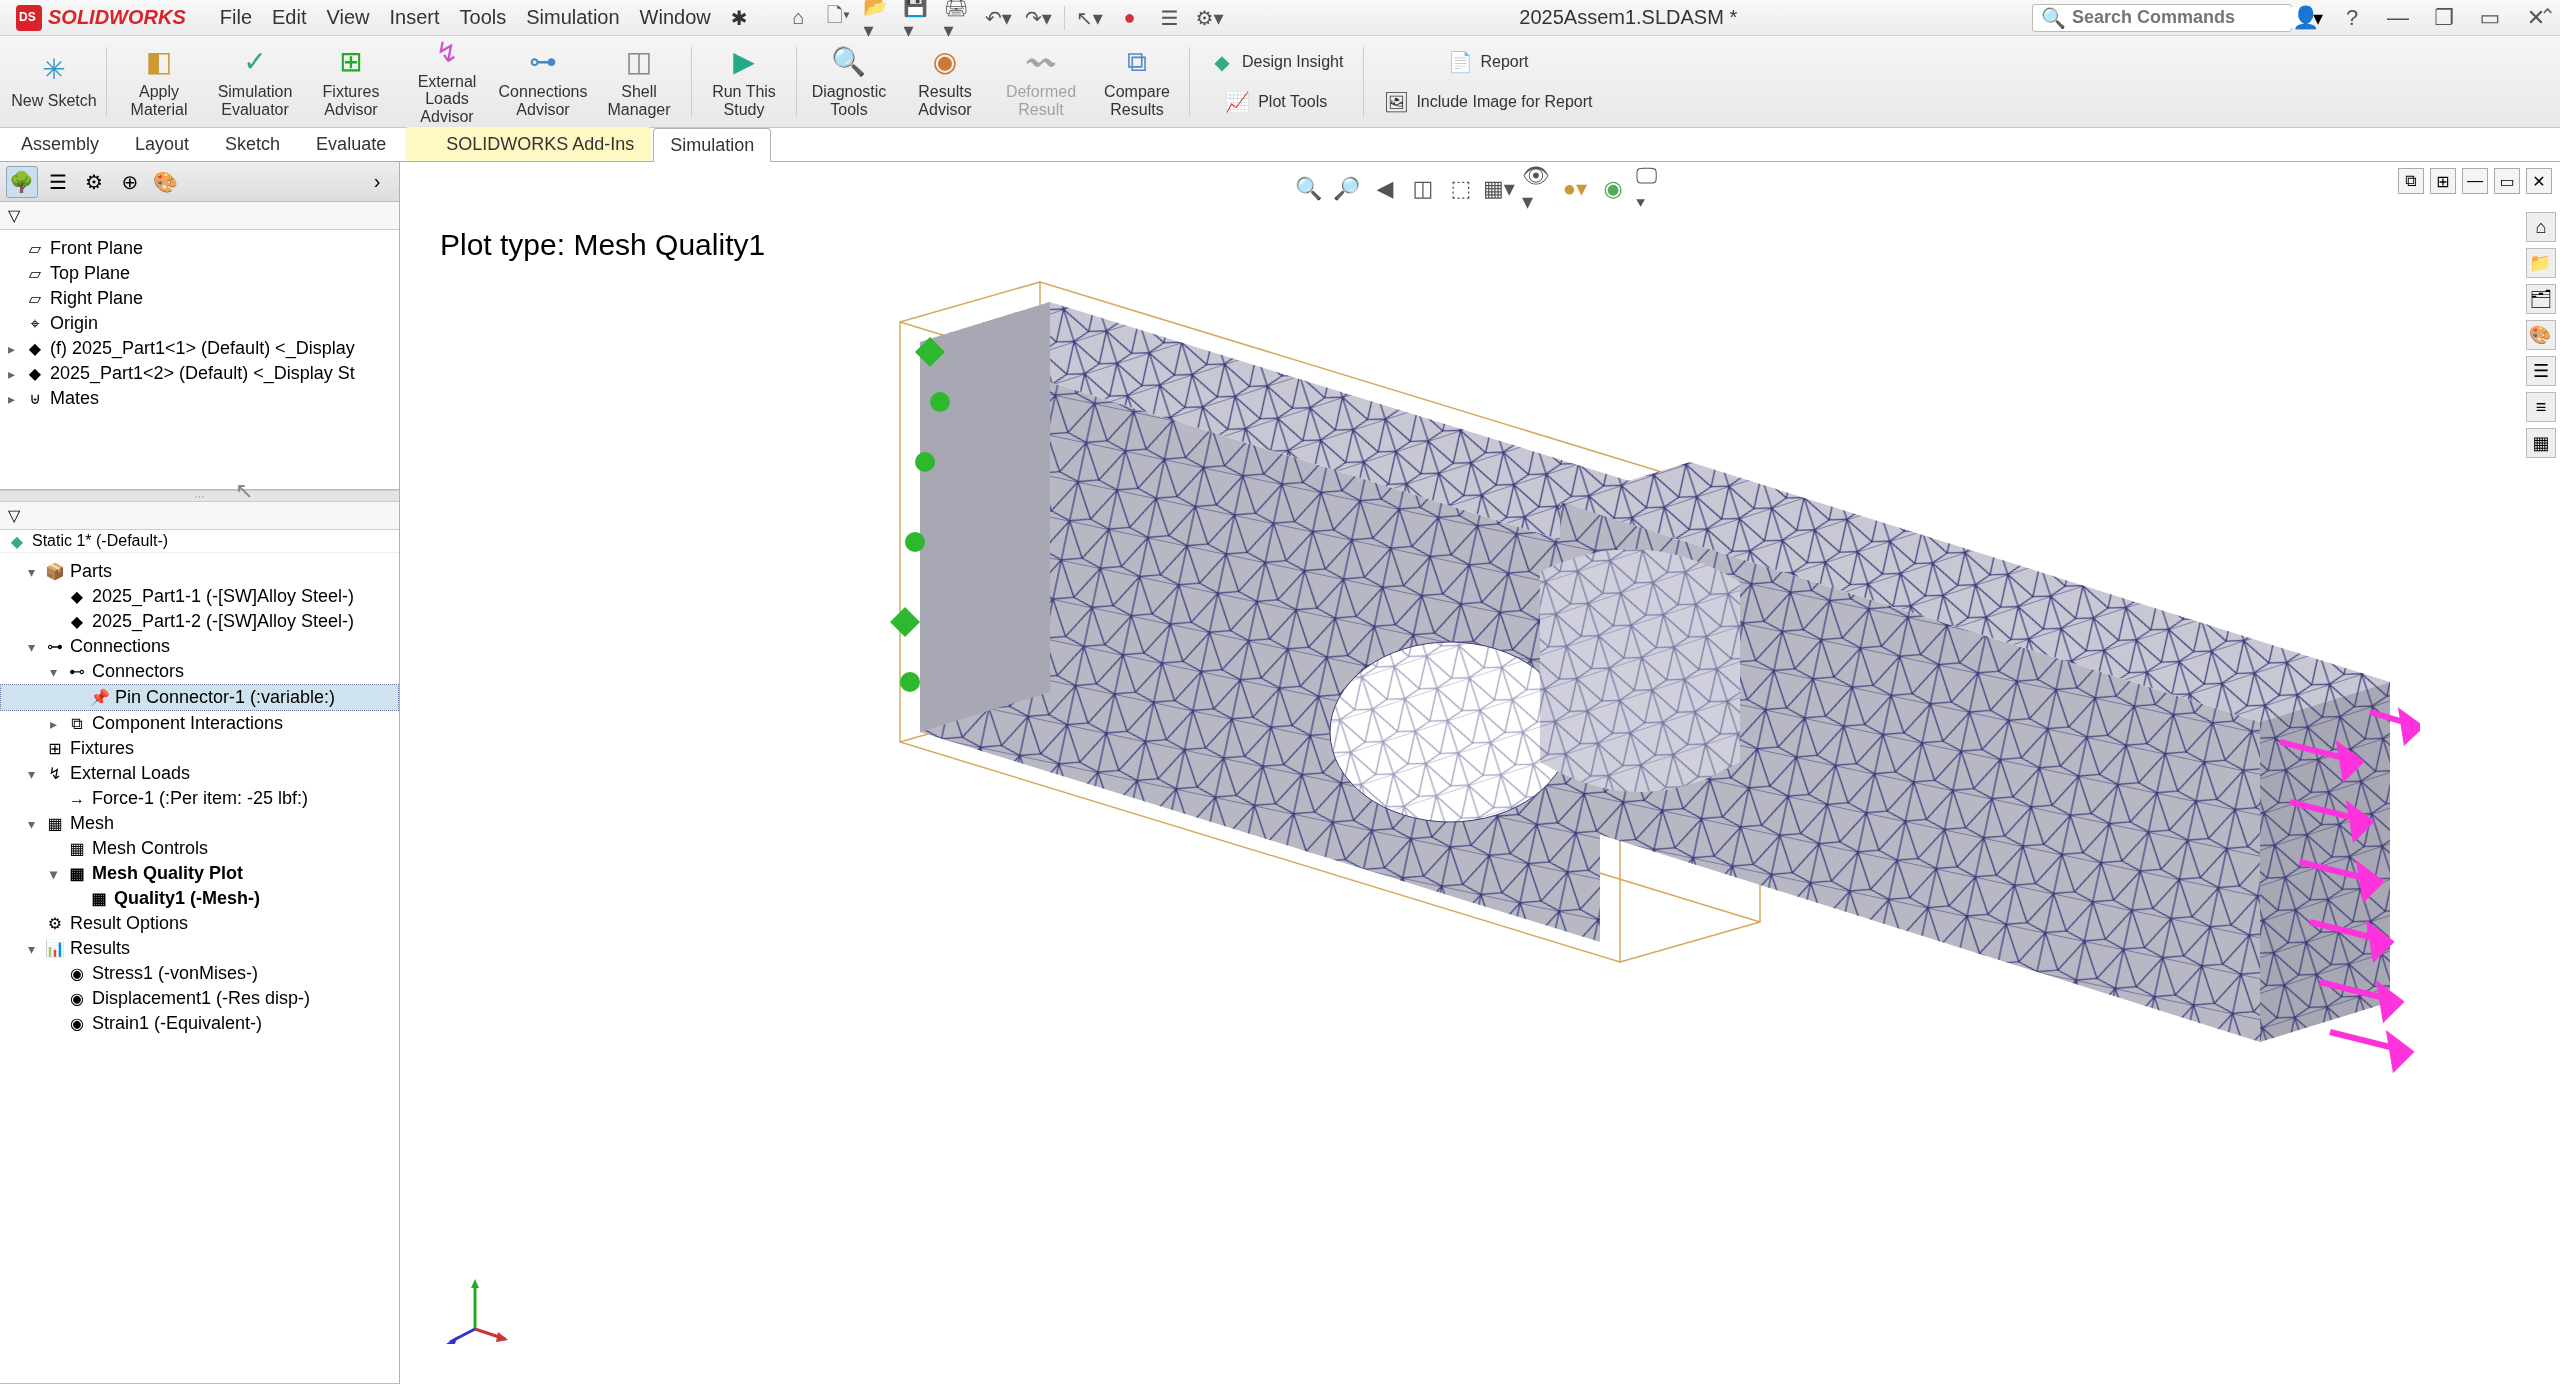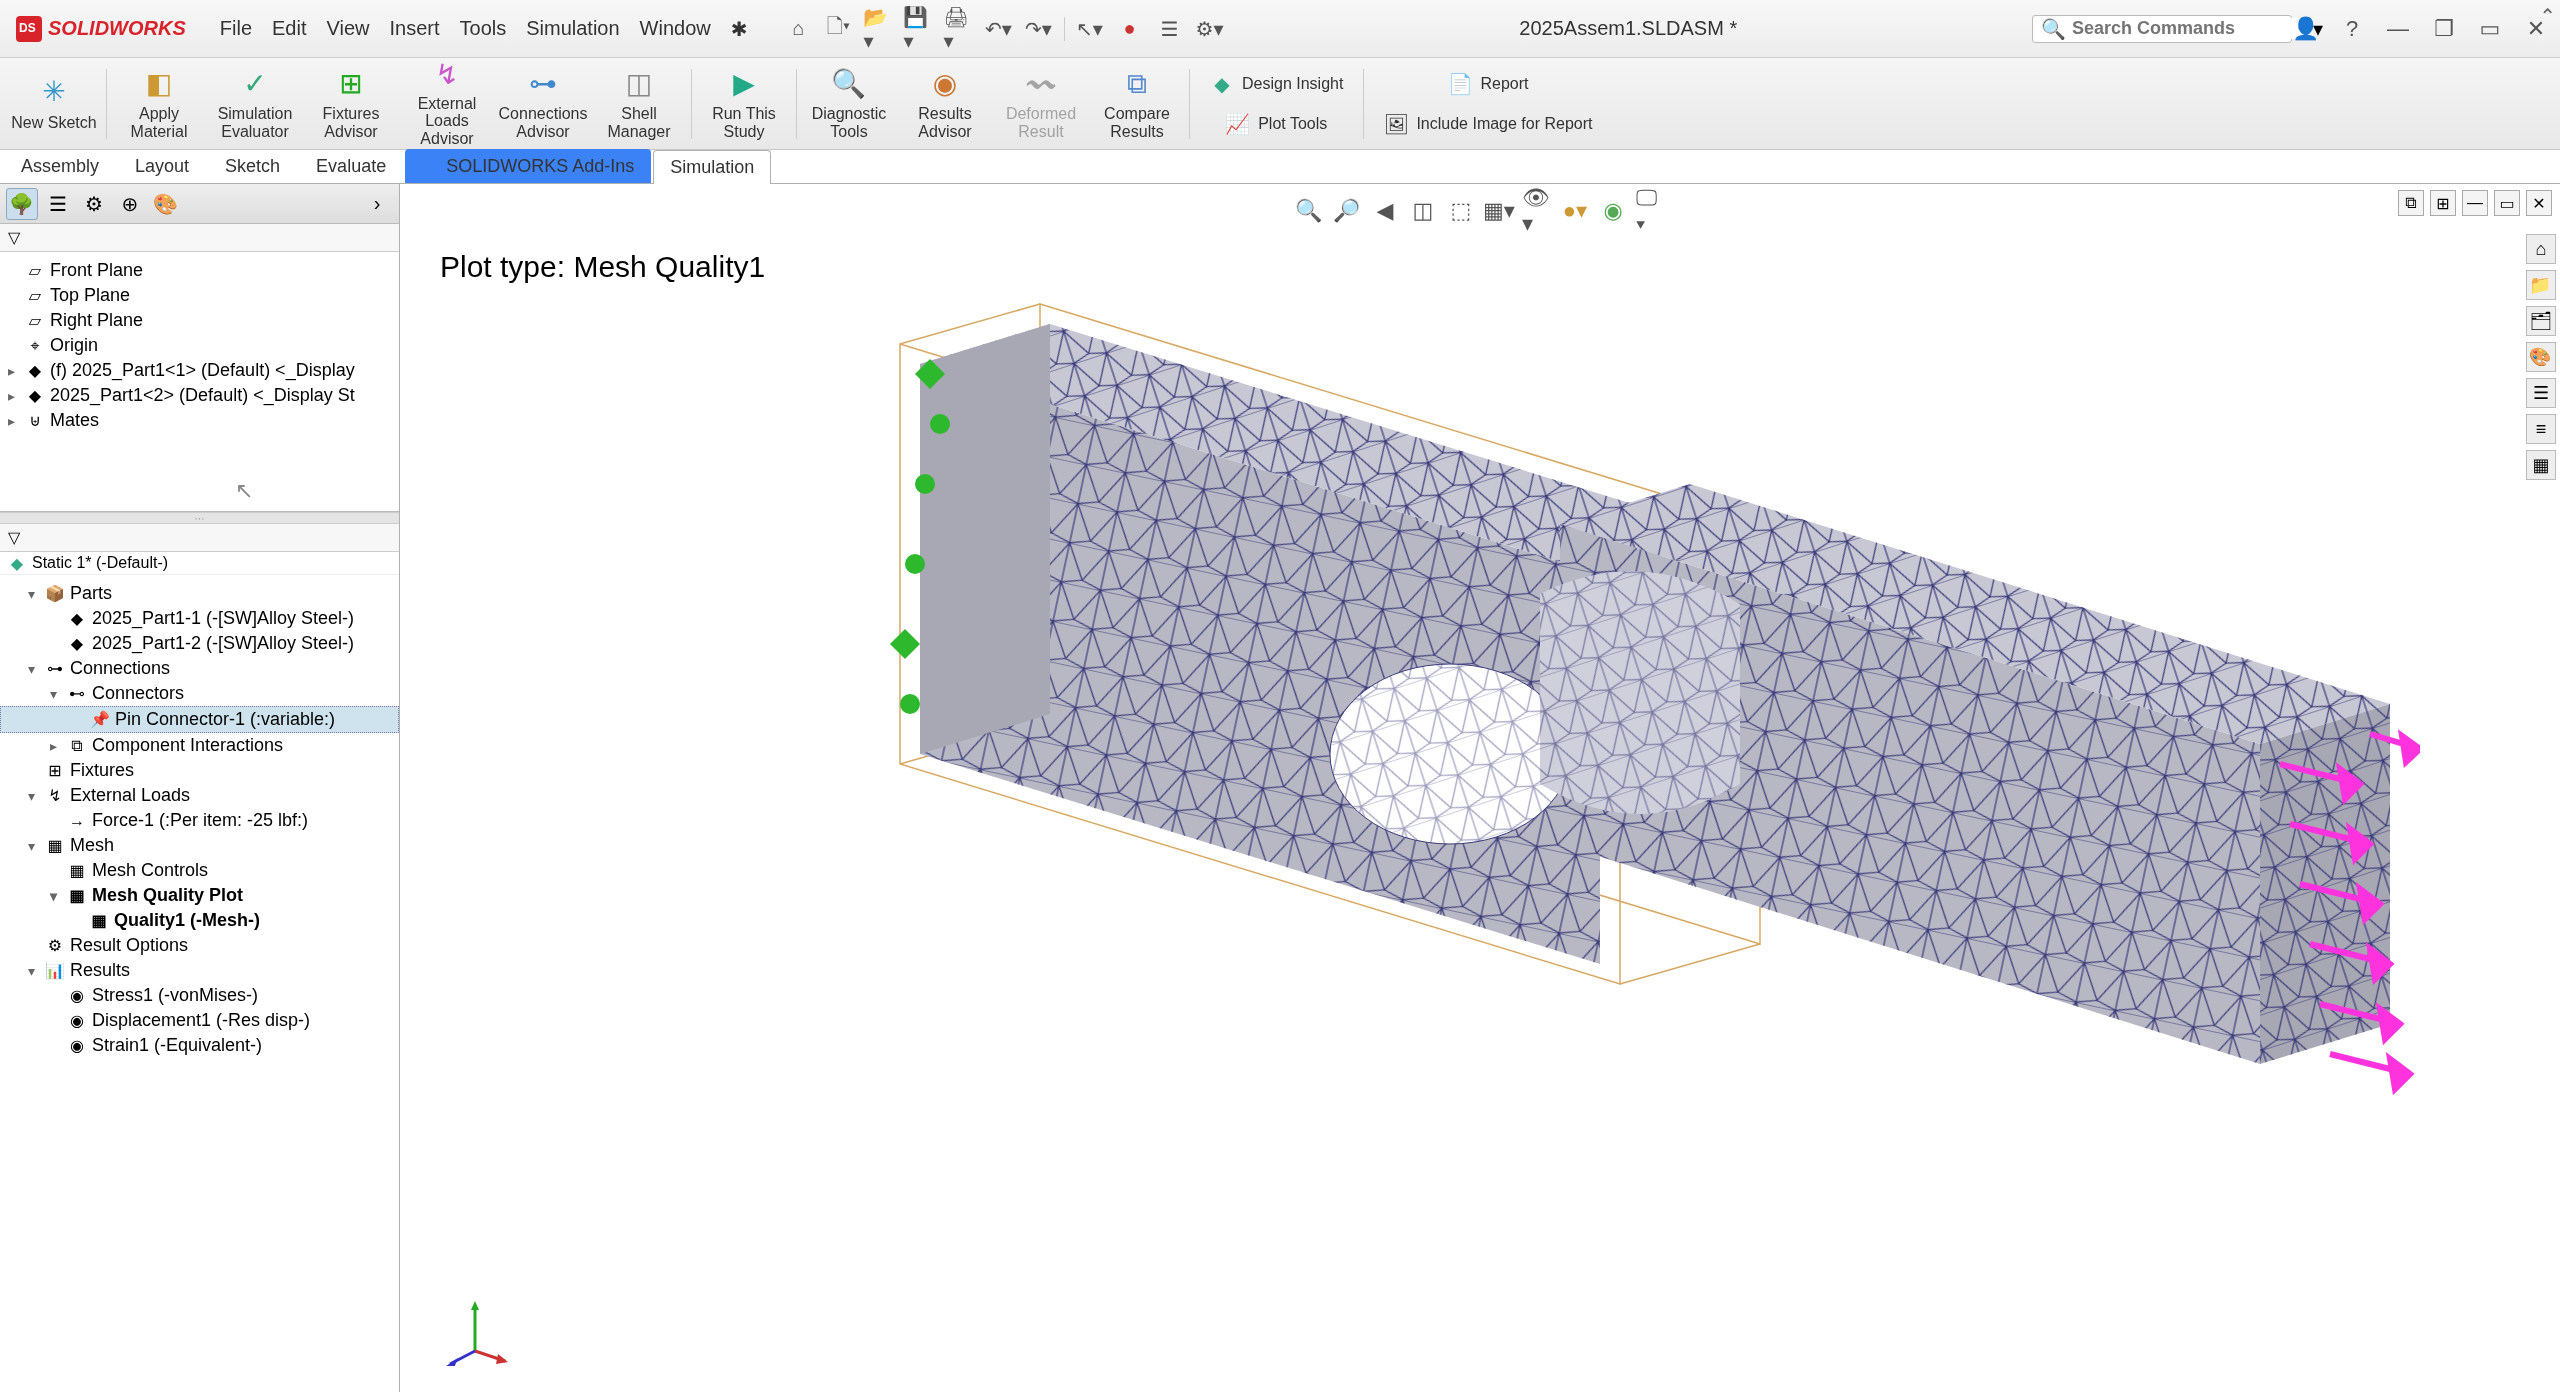--- a/index.html
+++ b/index.html
@@ -1,19 +1,19 @@
 <!DOCTYPE html>
 <html><head>
 <meta charset="utf-8">
 <style>
 * { margin: 0; padding: 0; box-sizing: border-box; font-family: "Segoe UI", Arial, sans-serif; }
 body { background: #fff; overflow: hidden; width: 2560px; height: 1392px; transform-origin: top left; }
 
 
-.title-bar { height: 58px; background: linear-gradient(#f8f8f8,#ececec); display: flex; align-items: center; border-bottom: 1px solid #d0d0d0; font-size: 20px; }
+.title-bar { height: 36px; background: linear-gradient(#f8f8f8,#ececec); display: flex; align-items: center; border-bottom: 1px solid #d0d0d0; font-size: 20px; }
 .logo { display: flex; align-items: center; gap: 6px; padding: 0 16px; color: #d8232a; font-weight: bold; font-style: italic; }
 .logo-icon { width: 26px; height: 26px; background: #d8232a; border-radius: 4px; position: relative; }
 .logo-icon::after { content: "DS"; color: #fff; font-size: 12px; position: absolute; top: 5px; left: 3px; font-style: normal; }
 .menus { display: flex; gap: 8px; color: #333; margin-left: 12px; }
 .menus span { cursor: pointer; padding: 4px 6px; }
 .quick-tools { display: flex; gap: 10px; align-items: center; margin-left: 30px; }
 .qt { width: 30px; height: 30px; display: flex; align-items: center; justify-content: center; color: #555; cursor: pointer; font-size: 20px; }
 .qt.sep { width: 1px; background: #ccc; height: 24px; }
 .doc-title { margin-left: auto; margin-right: auto; color: #333; }
 .search-box { display: flex; align-items: center; background: #fff; border: 1px solid #bbb; height: 28px; width: 260px; padding: 0 8px; border-radius: 3px; }
@@ -28,21 +28,21 @@
 .rbtn .ric { width: 34px; height: 34px; margin-bottom: 4px; display: flex; align-items: center; justify-content: center; font-size: 28px; }
 .rsep { width: 1px; height: 70px; background: #ccc; }
 .rwide { width: auto; flex-direction: row; height: 36px; padding: 0 12px; gap: 8px; }
 .rwide .ric { width: 24px; height: 24px; margin: 0; font-size: 20px; }
 .rstack { display: flex; flex-direction: column; gap: 4px; }
 
 
 .tabs { height: 34px; background: #fff; display: flex; align-items: flex-end; border-bottom: 1px solid #b0b0b0; padding-left: 4px; gap: 2px; }
 .tab { padding: 6px 16px; font-size: 18px; color: #333; cursor: pointer; border: 1px solid transparent; border-bottom: none; border-radius: 4px 4px 0 0; }
 .tab.active { background: #fff; border-color: #b0b0b0; position: relative; top: 1px; }
-.tab.highlight { background: #3b82f6; padding-left: 40px; }
+.tab.highlight { background: #fef9c3; padding-left: 40px; }
 
 
 .main { display: flex; height: calc(1392px - 44px - 92px - 34px); }
 .side { width: 400px; display: flex; flex-direction: column; border-right: 1px solid #b0b0b0; background: #f7f7f7; }
 .side-toolbar { height: 40px; background: linear-gradient(#eee,#ddd); display: flex; align-items: center; padding: 0 6px; gap: 4px; border-bottom: 1px solid #bbb; }
 .stb { width: 32px; height: 32px; display: flex; align-items: center; justify-content: center; font-size: 20px; cursor: pointer; border-radius: 3px; }
 .stb.active { background: #cde; border: 1px solid #8ab; }
 
 .tree { flex: 0 0 auto; overflow: auto; background: #fff; font-size: 18px; padding: 6px 0; border-bottom: 1px solid #bbb; }
 .tree.feature { height: 260px; }

